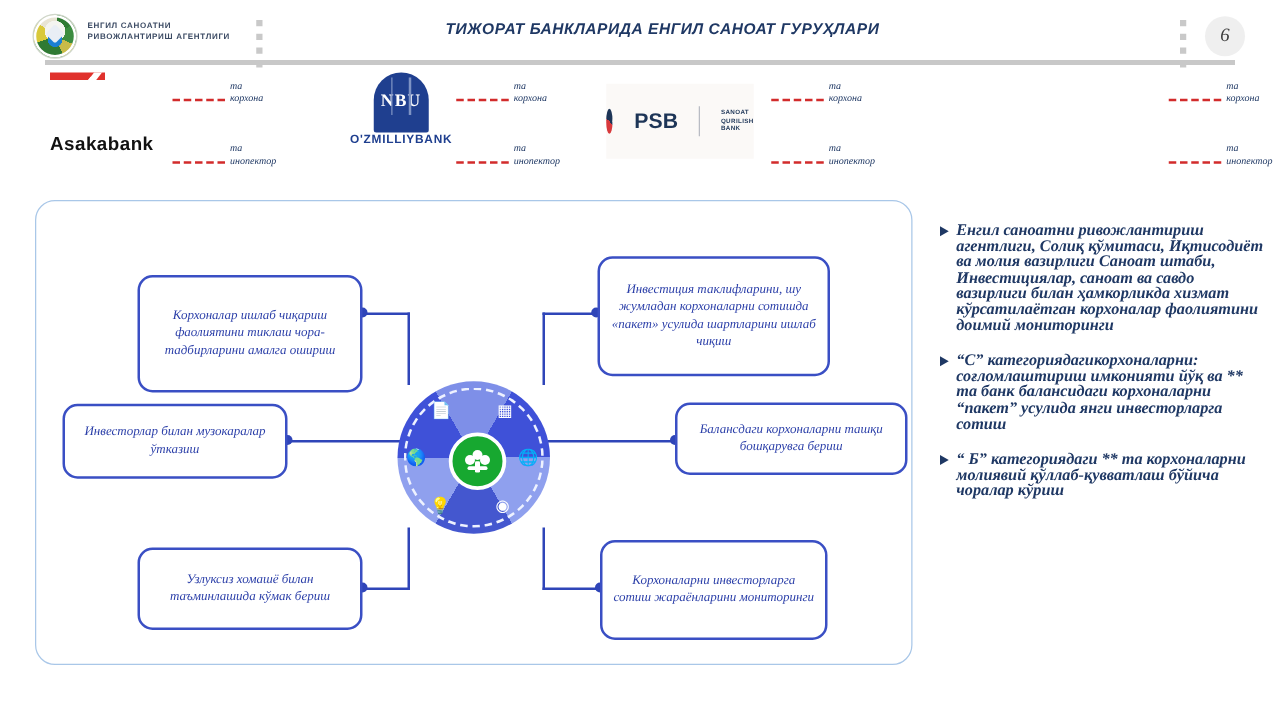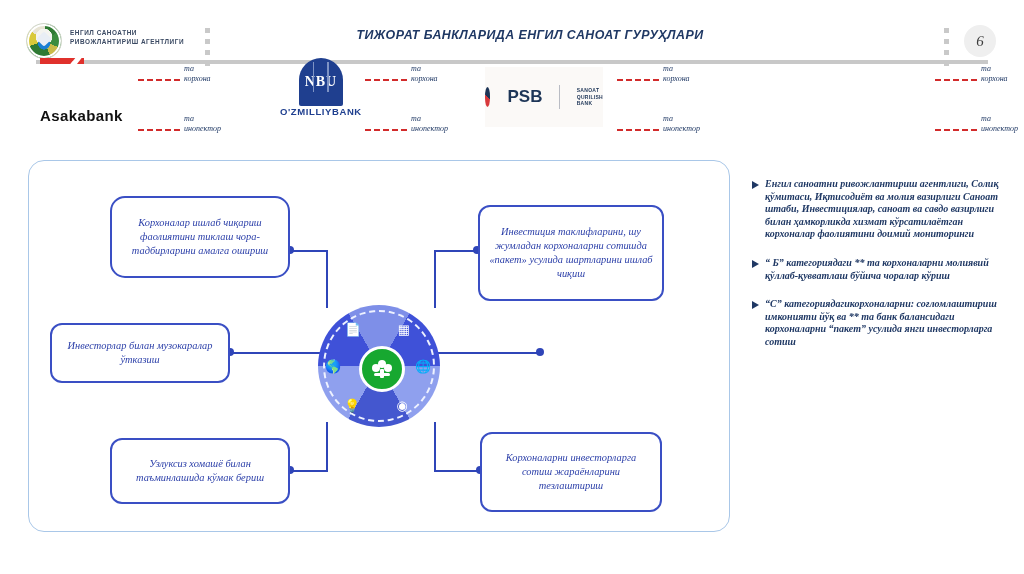--- a/index.html
+++ b/index.html
@@ -4,21 +4,21 @@
 <style>
   html,body{margin:0;padding:0;}
   body{
     width:1024px;height:574px;background:#ffffff;
     font-family:"Liberation Serif",serif;
     overflow:hidden;position:relative;
   }
   .slide{position:relative;width:1024px;height:574px;background:#fff;}
 
   
-  .header{position:absolute;left:0;top:16px;width:824px;height:46px;}
+  .header{position:absolute;left:0;top:4px;width:824px;height:46px;}
   .logo-emblem{
     position:absolute;left:26px;top:7px;width:34px;height:34px;border-radius:50%;
     background:
       radial-gradient(circle at 50% 58%, #1a7fd4 0 22%, rgba(26,127,212,0) 23%),
       radial-gradient(circle at 50% 38%, #f4f4f0 0 30%, rgba(244,244,240,0) 31%),
       conic-gradient(from 200deg,#2f7a33 0 14%,#d9c93a 14% 30%,#e8e4d4 30% 46%,#2f7a33 46% 60%,#3b8c3f 60% 76%,#c9bb48 76% 88%,#2f7a33 88% 100%);
     border:1px solid #cfd6c9;box-shadow:inset 0 0 0 2px #ffffff;
   }
   .logo-emblem::after{
     content:"";position:absolute;left:50%;top:44%;width:11px;height:11px;
@@ -149,21 +149,21 @@
     font-weight:700;font-size:10.5px;letter-spacing:.6px;
   }
 
   .node{
     position:absolute;border:2px solid #3a4fc4;border-radius:12px;background:#fff;
     display:flex;align-items:center;justify-content:center;text-align:center;
     font-family:"Liberation Serif",serif;font-style:italic;
     color:#2a3ea8;font-size:10.4px;line-height:14.2px;padding:4px 8px;
     box-sizing:border-box;
   }
-  .node-tl{left:110px;top:196px;width:180px;height:82px;border-radius:15px;}
+  .node-tl{left:110px;top:220px;width:180px;height:94px;}
   .node-ml{left:50px;top:323px;width:180px;height:60px;}
   .node-bl{left:110px;top:438px;width:180px;height:66px;}
   .node-tr{left:478px;top:205px;width:186px;height:96px;}
   .node-mr{left:540px;top:322px;width:186px;height:58px;}
   .node-br{left:480px;top:432px;width:182px;height:80px;}
 
   
   .conn{position:absolute;background:#2f45b8;}
   .conn-h{height:2px;}
   .conn-v{width:2px;}
@@ -206,21 +206,21 @@
   
   .notes{position:absolute;left:752px;top:178px;width:262px;}
   .note{position:relative;margin-bottom:16px;padding-left:13px;}
   .note-arrow{
     position:absolute;left:0;top:3px;width:0;height:0;
     border-left:7px solid #1f3864;border-top:4.5px solid transparent;
     border-bottom:4.5px solid transparent;
   }
   .note-text{
     font-family:"Liberation Serif",serif;font-style:italic;font-weight:700;
-    font-size:10px;line-height:12.6px;color:#1f3864;
+    font-size:13px;line-height:12.6px;color:#1f3864;
   }
 </style>
 </head>
 <body>
 
 <div class="slide">
 
   <div class="header">
     <div class="logo-emblem"></div>
     <div class="logo-text">
@@ -358,21 +358,22 @@
   <div class="dot" style="left:536px;top:348px;"></div>
 
   <div class="conn conn-h" style="left:434px;top:470px;width:48px;"></div>
   <div class="conn conn-v" style="left:434px;top:422px;height:50px;"></div>
   <div class="dot" style="left:476px;top:466px;"></div>
 
   <div class="node node-tl">Корхоналар ишлаб чиқариш фаолиятини тиклаш чора-тадбирларини амалга ошириш</div>
   <div class="node node-ml">Инвесторлар билан музокаралар ўтказиш</div>
   <div class="node node-bl">Узлуксиз хомашё билан таъминлашида кўмак бериш</div>
   <div class="node node-tr">Инвестиция таклифларини, шу жумладан корхоналарни сотишда «пакет» усулида шартларини ишлаб чиқиш</div>
-  <div class="node node-br">Корхоналарни инвесторларга сотиш жараёнларини тезлаштириш</div>
+  <div class="node node-mr">Балансдаги корхоналарни ташқи бошқарувга бериш</div>
+  <div class="node node-br">Корхоналарни инвесторларга сотиш жараёнларини мониторинги</div>
 
   <div class="wheel"></div>
   <div class="wicon" style="left:344px;top:320px;">📄</div>
   <div class="wicon" style="left:395px;top:320px;">▦</div>
   <div class="wicon" style="left:414px;top:357px;">🌐</div>
   <div class="wicon" style="left:393px;top:396px;">◉</div>
   <div class="wicon" style="left:343px;top:396px;">💡</div>
   <div class="wicon" style="left:324px;top:357px;">🌎</div>
   <div class="wheel-hub">
     <div class="hub-flower">
@@ -384,21 +385,21 @@
     </div>
   </div>
 
   <div class="notes">
     <div class="note">
       <div class="note-arrow"></div>
       <div class="note-text">Енгил саноатни ривожлантириш агентлиги, Солиқ қўмитаси, Иқтисодиёт ва молия вазирлиги Саноат штаби, Инвестициялар, саноат ва савдо вазирлиги билан ҳамкорликда хизмат кўрсатилаётган корхоналар фаолиятини доимий мониторинги</div>
     </div>
     <div class="note">
       <div class="note-arrow"></div>
-      <div class="note-text">“ Б” категориядаги ** та корхоналарни молиявий қўллаб-қувватлаш бўйича чоралар кўриш</div>
+      <div class="note-text">“С” категориядагикорхоналарни: соғломлаштириш имконияти йўқ ва ** та банк балансидаги корхоналарни “пакет” усулида янги инвесторларга сотиш</div>
     </div>
     <div class="note">
       <div class="note-arrow"></div>
-      <div class="note-text">“С” категориядагикорхоналарни: соғломлаштириш имконияти йўқ ва ** та банк балансидаги корхоналарни “пакет” усулида янги инвесторларга сотиш</div>
+      <div class="note-text">“ Б” категориядаги ** та корхоналарни молиявий қўллаб-қувватлаш бўйича чоралар кўриш</div>
     </div>
   </div>
 
 </div>
 
 </body></html>

